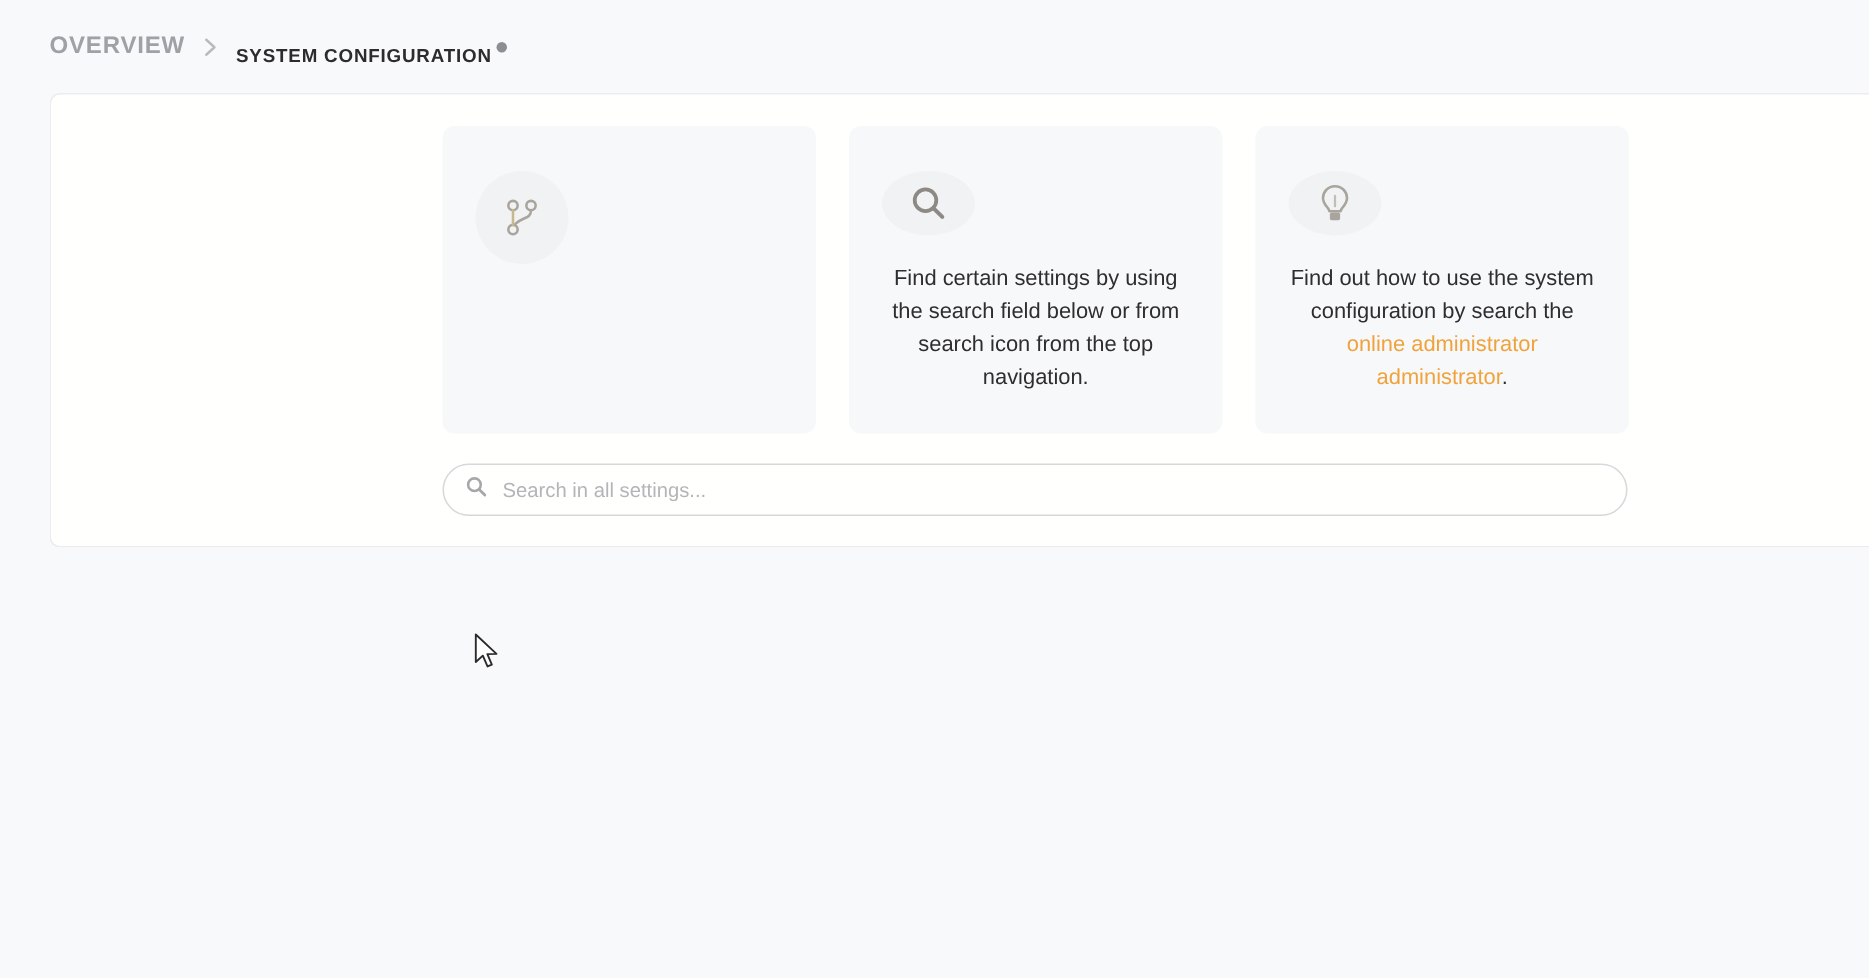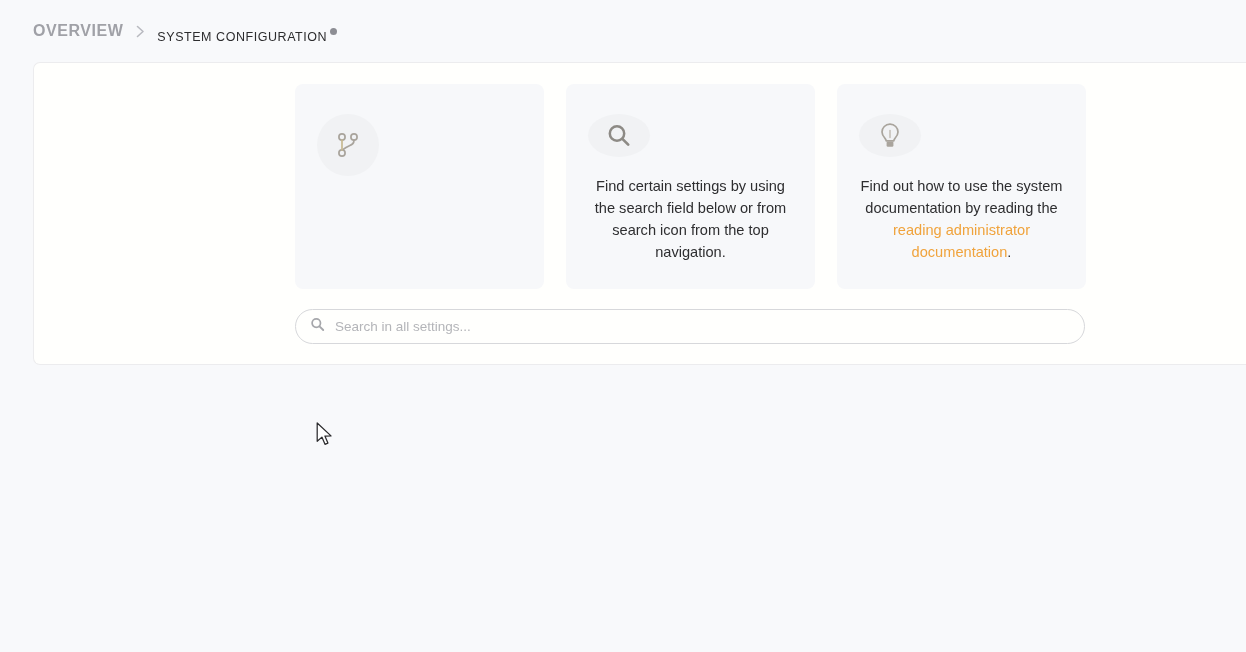--- a/index.html
+++ b/index.html
@@ -44,21 +44,21 @@
 
   .crumb-sep {
     margin: 0 11px 0 12px;
     display: inline-flex;
     align-items: center;
     color: #b9bac0;
   }
 
   .crumb-current {
     font-size: 12.5px;
-    font-weight: normal;
+    font-weight: bold;
     letter-spacing: 0.55px;
     color: #2c2c2e;
     text-transform: uppercase;
     margin-top: 12px;
   }
 
   .crumb-dot {
     width: 7px;
     height: 7px;
     border-radius: 50%;
@@ -216,21 +216,21 @@
     <div class="card card-tall">
       <div class="icon-circle">
         <svg width="26" height="30" viewBox="0 0 26 30">
           <path d="M13 3.2 C8.4 3.2 5 6.7 5 11 c0 3 1.7 4.9 3 6.4 0.8 0.9 1.1 1.6 1.2 2.4 h7.6
                    c0.1 -0.8 0.4 -1.5 1.2 -2.4 1.3 -1.5 3 -3.4 3 -6.4 0 -4.3 -3.4 -7.8 -8 -7.8 z" fill="none" stroke="#a9a49c" stroke-width="1.7" stroke-linejoin="round"></path>
           <rect x="9.6" y="20.6" width="6.8" height="5.2" rx="1.2" fill="#a9a49c"></rect>
           <path d="M13 9.5 v7" stroke="#c2bdb5" stroke-width="1.5" stroke-linecap="round"></path>
         </svg>
       </div>
       <div class="card-text">
-        <span>Find out how to use the system documentation by reading the </span><a class="doc-link" href="#">reading administrator documentation</a><span>.</span>
+        <span>Find out how to use the system configuration by search the </span><a class="doc-link" href="#">online administrator administrator</a><span>.</span>
       </div>
     </div>
 
   </div>
 
   <div class="search-wrap">
     <div class="search-box">
       <span>
         <svg width="15" height="15" viewBox="0 0 15 15">
           <circle cx="6.3" cy="6.1" r="4.2" fill="none" stroke="#a6a7ab" stroke-width="1.7"></circle>

